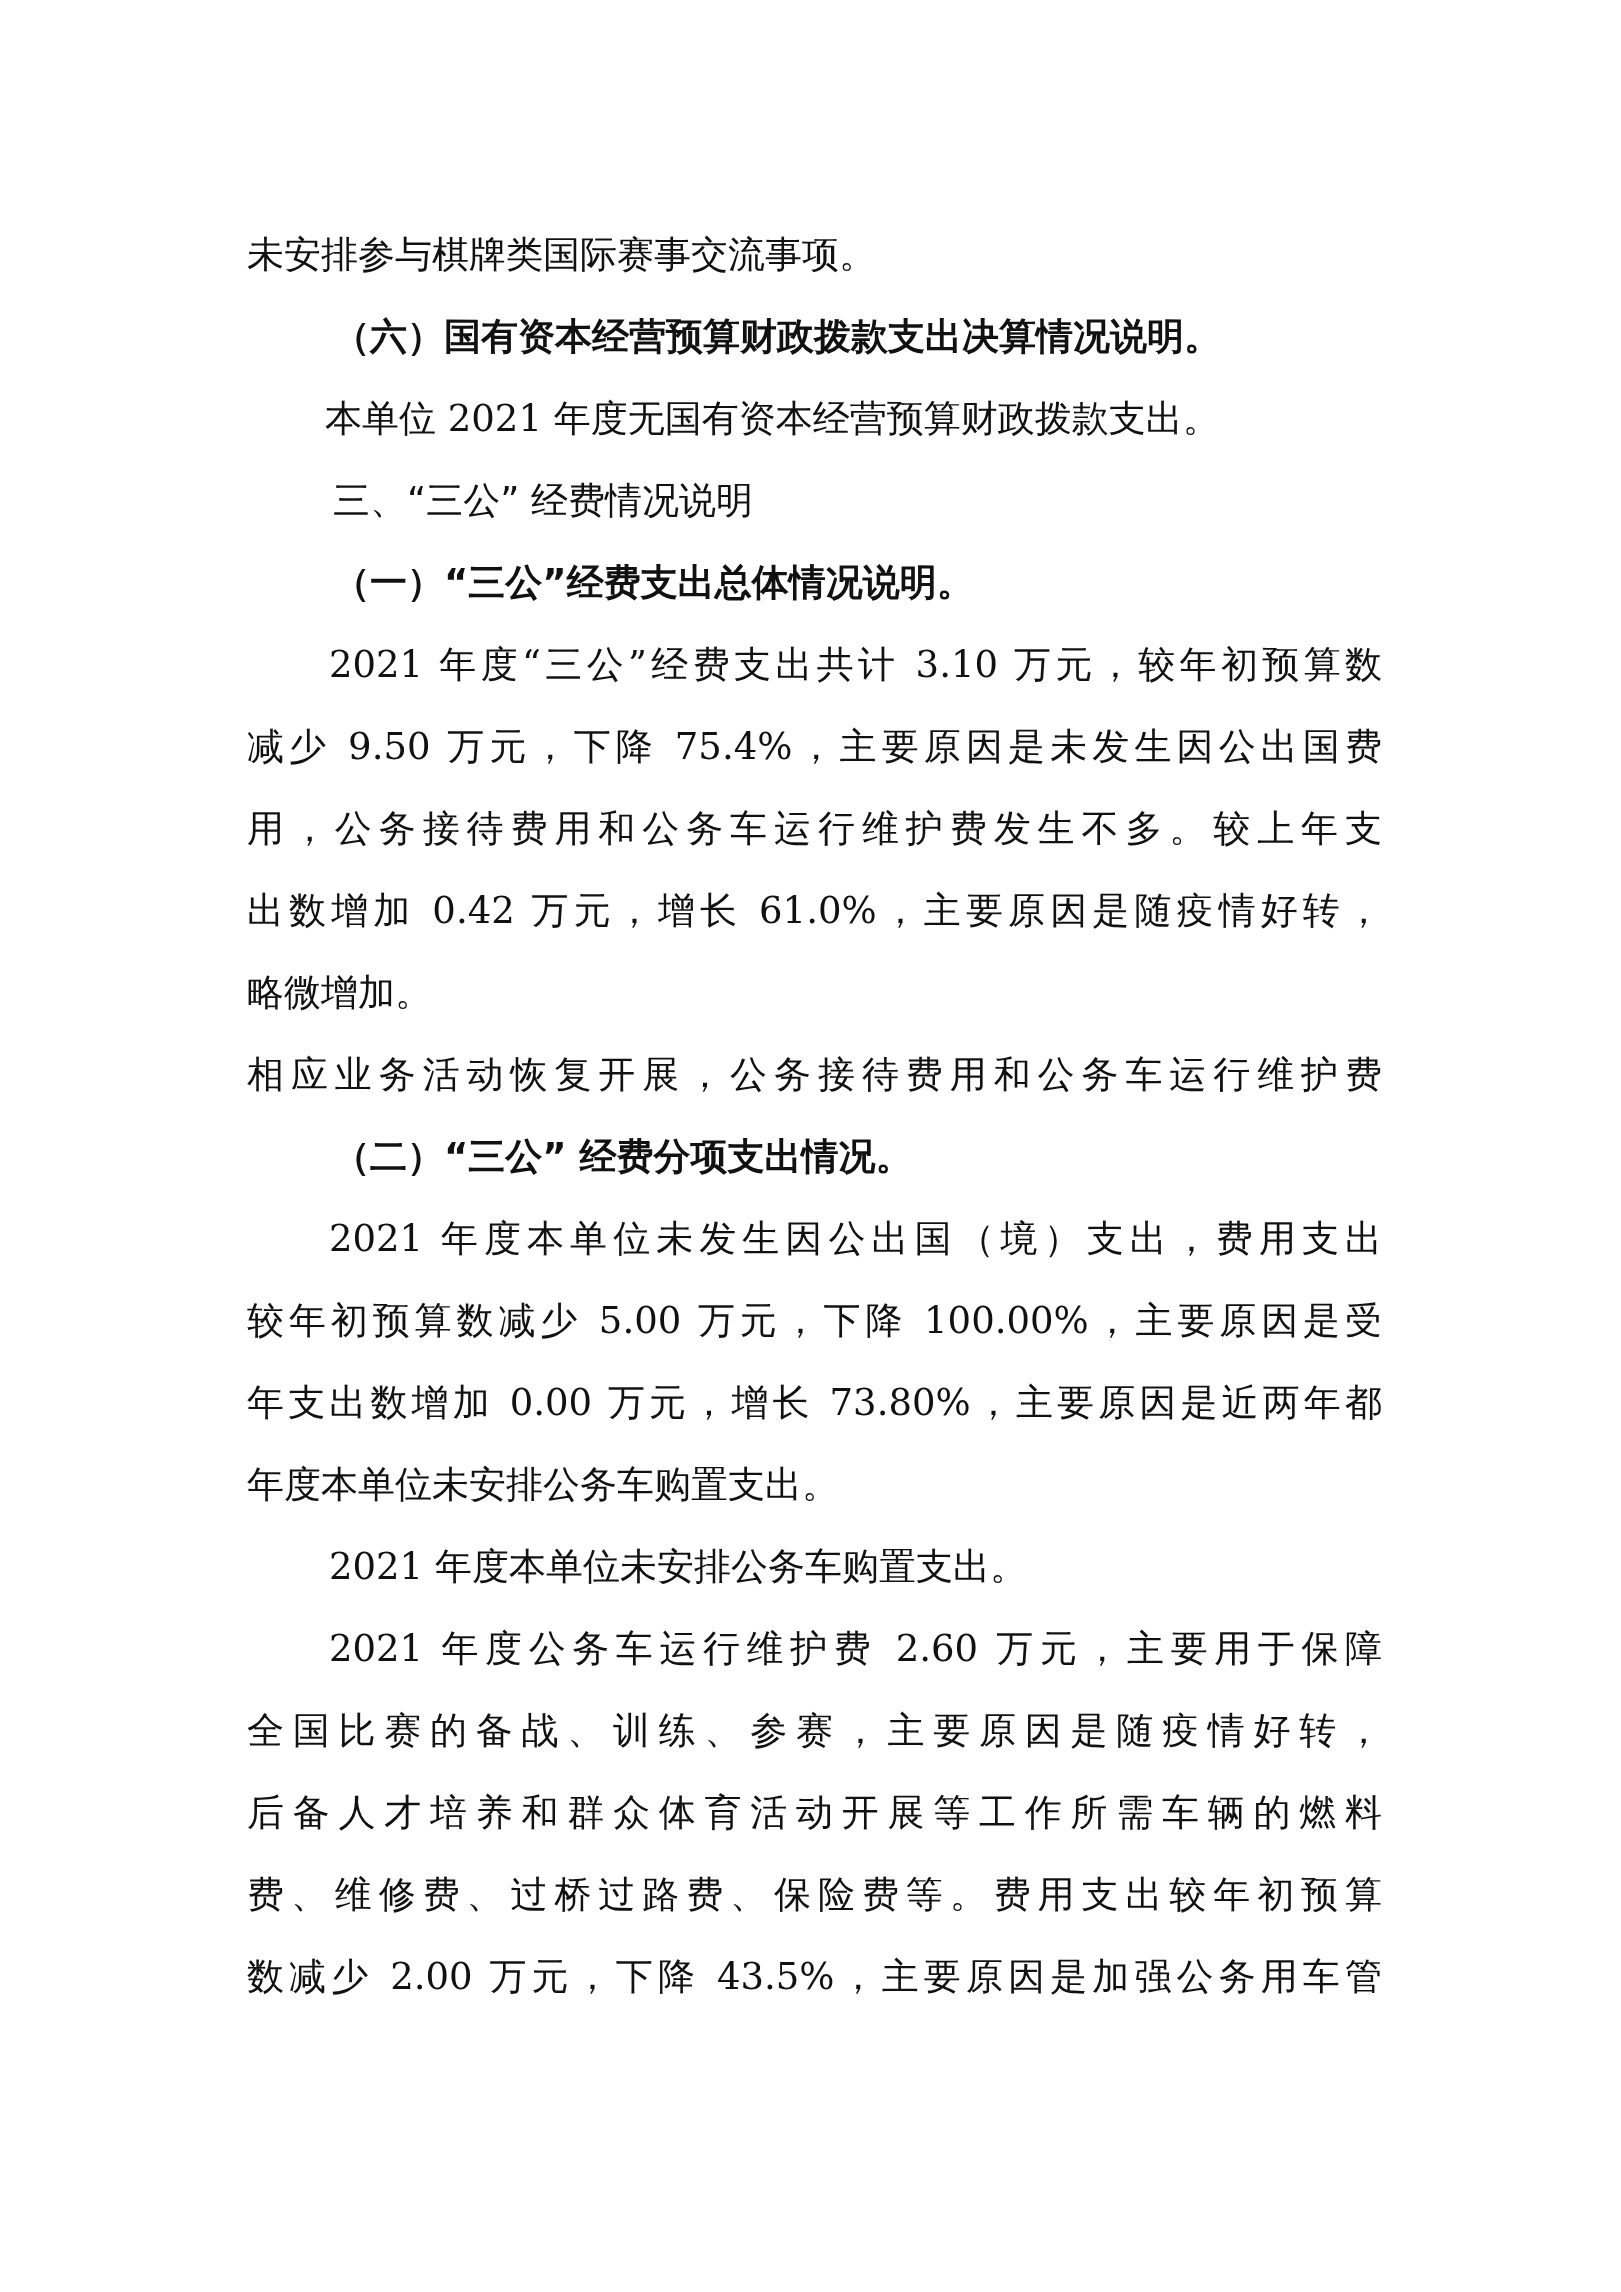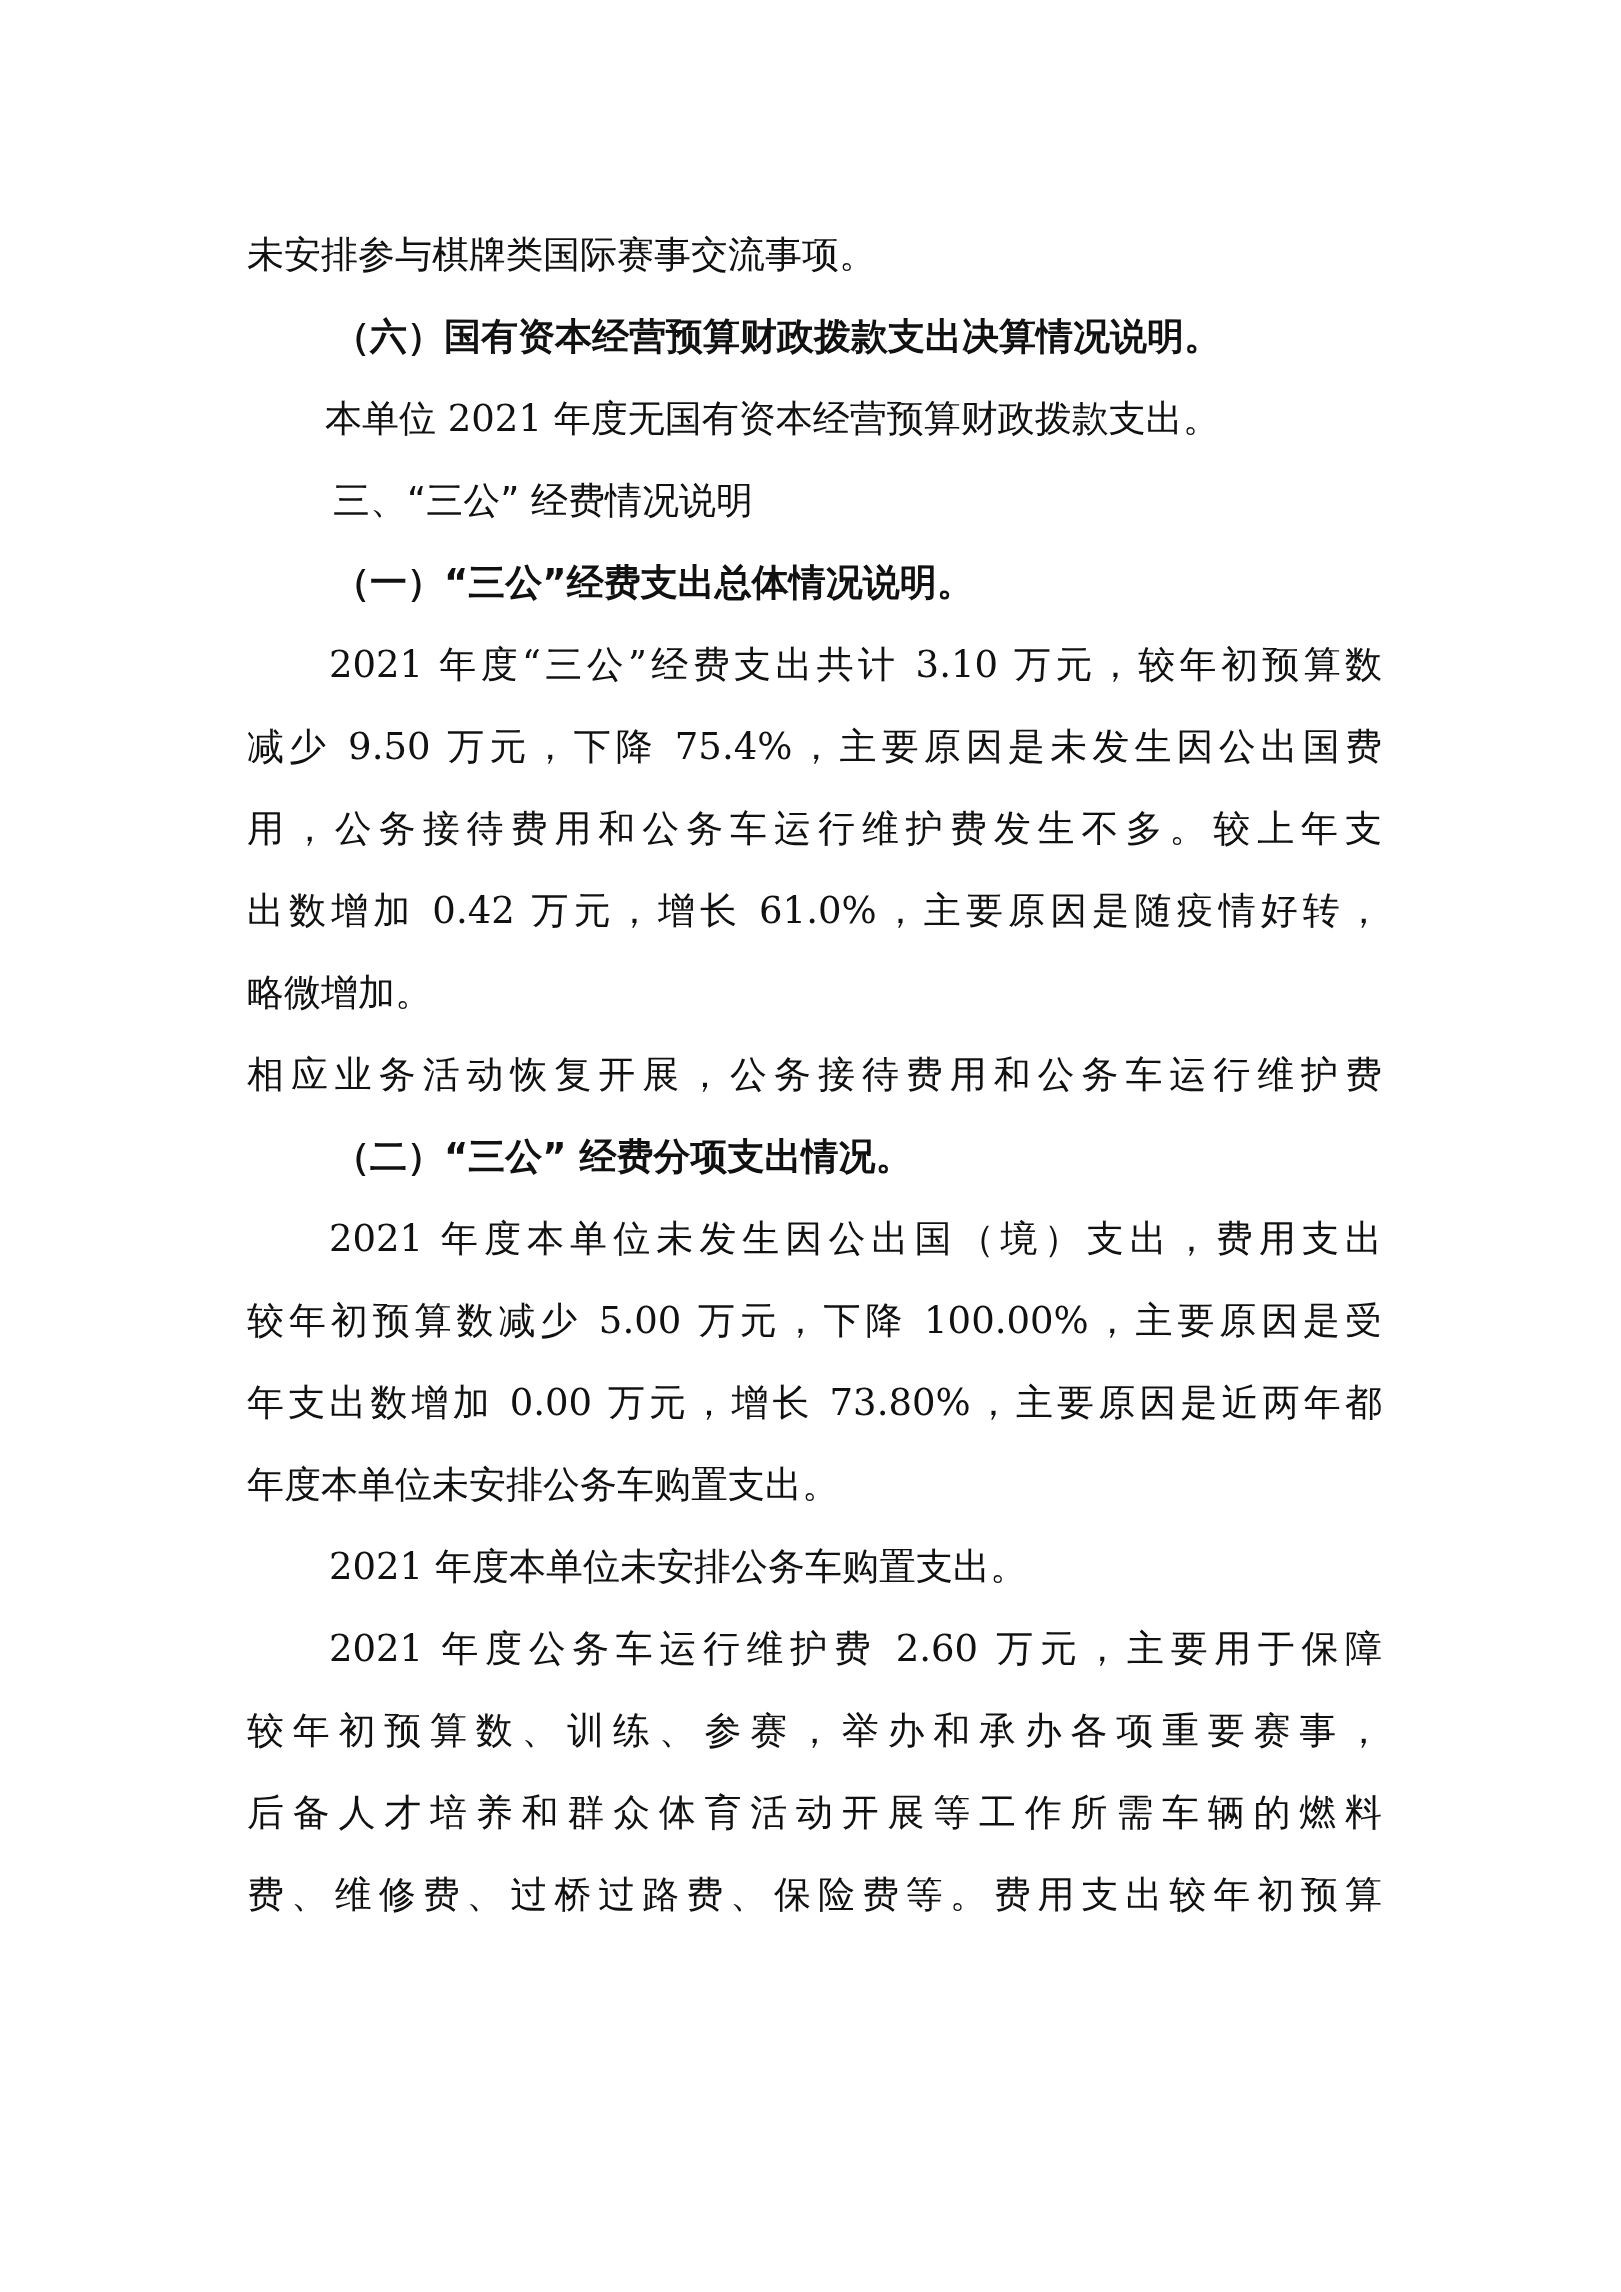--- a/index.html
+++ b/index.html
@@ -42,17 +42,18 @@
   <span class="line just">出数增加 0.42 万元，增长 61.0%，主要原因是随疫情好转，</span>
   <span class="line">略微增加。</span>
   <span class="line just">相应业务活动恢复开展，公务接待费用和公务车运行维护费</span>
   <span class="line h3">（二）“三公” 经费分项支出情况。</span>
   <span class="line just indent">2021 年度本单位未发生因公出国（境）支出，费用支出</span>
   <span class="line just">较年初预算数减少 5.00 万元，下降 100.00%，主要原因是受</span>
   <span class="line just">年支出数增加 0.00 万元，增长 73.80%，主要原因是近两年都</span>
   <span class="line">年度本单位未安排公务车购置支出。</span>
   <span class="line indent">2021 年度本单位未安排公务车购置支出。</span>
   <span class="line just indent">2021 年度公务车运行维护费 2.60 万元，主要用于保障</span>
-  <span class="line just">较年初预算数、训练、参赛，举办和承办各项重要赛事，</span>
+  <span class="line just">全国比赛的备战、训练、参赛，主要原因是随疫情好转，</span>
   <span class="line just">后备人才培养和群众体育活动开展等工作所需车辆的燃料</span>
   <span class="line just">费、维修费、过桥过路费、保险费等。费用支出较年初预算</span>
+  <span class="line just">数减少 2.00 万元，下降 43.5%，主要原因是加强公务用车管</span>
 </div>
 
 
 </body></html>

